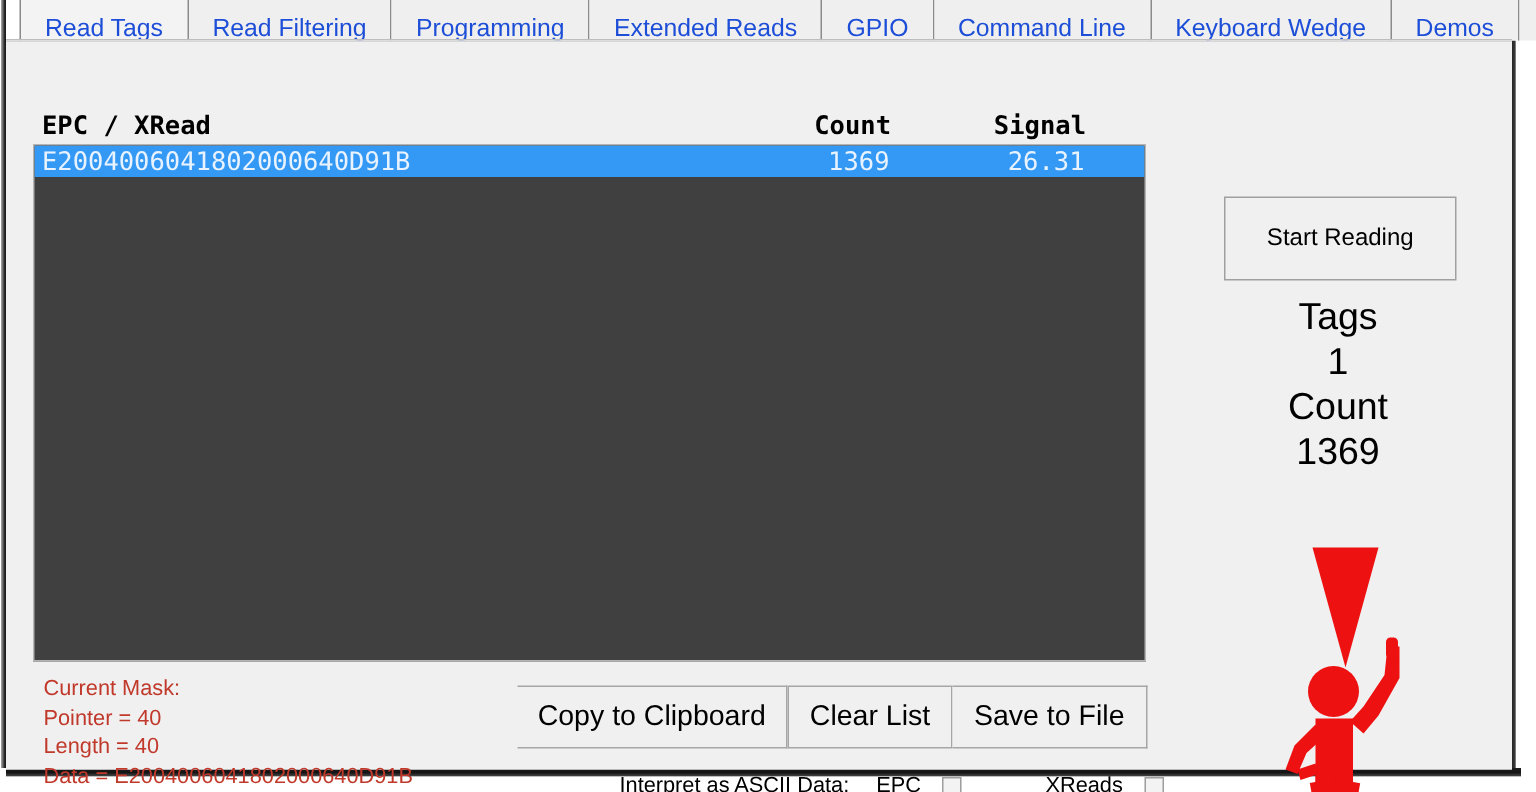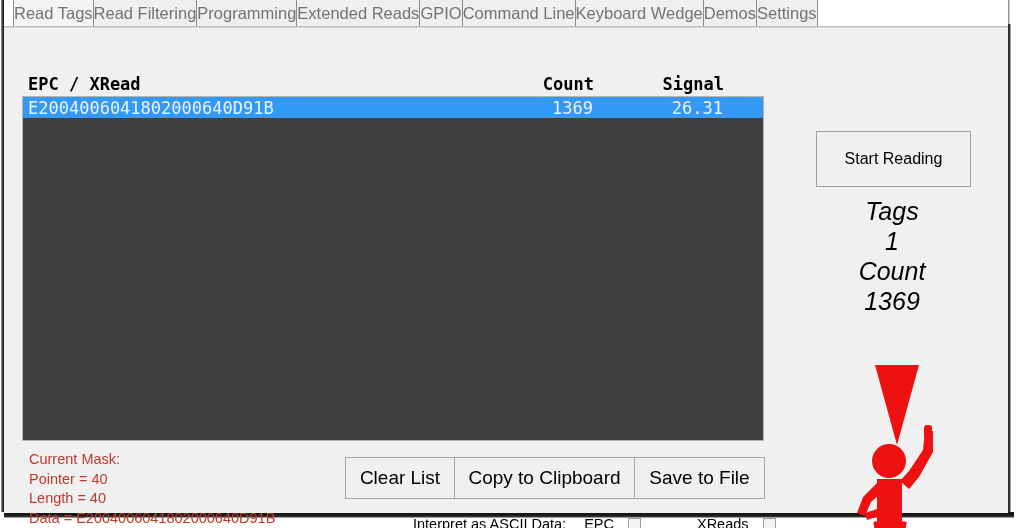--- a/index.html
+++ b/index.html
@@ -75,25 +75,25 @@
     position: absolute;
     left: 9px; top: 0px;
     height: 27px;
     display: flex;
     align-items: stretch;
     background: #ffffff;
   }
   .tab {
     position: relative;
     display: flex;
-    align-items: center;
+    align-items: flex-end;
     justify-content: center;
-    padding: 0 0;
+    padding: 0 16px;
     font-size: 16.5px;
-    color: #737373;
+    color: #1d4ed8;
     background: #efefef;
     border-right: 1px solid #8b8b8b;
     height: 27px;
     box-sizing: border-box;
     white-space: nowrap;
     line-height: 1;
   }
   .tab.first { border-left: 1px solid #8b8b8b; }
   .tab.active {
     background: #f3f3f3;
@@ -246,21 +246,21 @@
   }
   #stats-block {
     position: absolute;
     left: 800px; top: 168px;
     width: 176px;
     text-align: center;
     font-size: 25px;
     color: #000000;
     line-height: 30px;
   }
-  #stats-block .stat-line { display: block; font-style: italic; }
+  #stats-block .stat-line { display: block; }
 
   
   #person-icon {
     position: absolute;
     left: 843px; top: 325px;
     width: 110px; height: 180px;
   }
 </style>
 </head>
 <body>
@@ -325,25 +325,25 @@
       </div>
 
       <div id="mask-info">
         <div>Current Mask:</div>
         <div>Pointer = 40</div>
         <div>Length = 40</div>
         <div>Data = E2004006041802000640D91B</div>
       </div>
 
       <div id="list-buttons">
+        <div id="btn-copy-clipboard" class="flat-button">
+          <span>Copy to Clipboard</span>
+        </div>
         <div id="btn-clear-list" class="flat-button">
           <span>Clear List</span>
-        </div>
-        <div id="btn-copy-clipboard" class="flat-button">
-          <span>Copy to Clipboard</span>
         </div>
         <div id="btn-save-file" class="flat-button">
           <span>Save to File</span>
         </div>
       </div>
 
       <div id="ascii-row">
         <span class="ascii-label">Interpret as ASCII Data:</span>
         <span class="opt-label">EPC</span>
         <span class="checkbox"></span>

